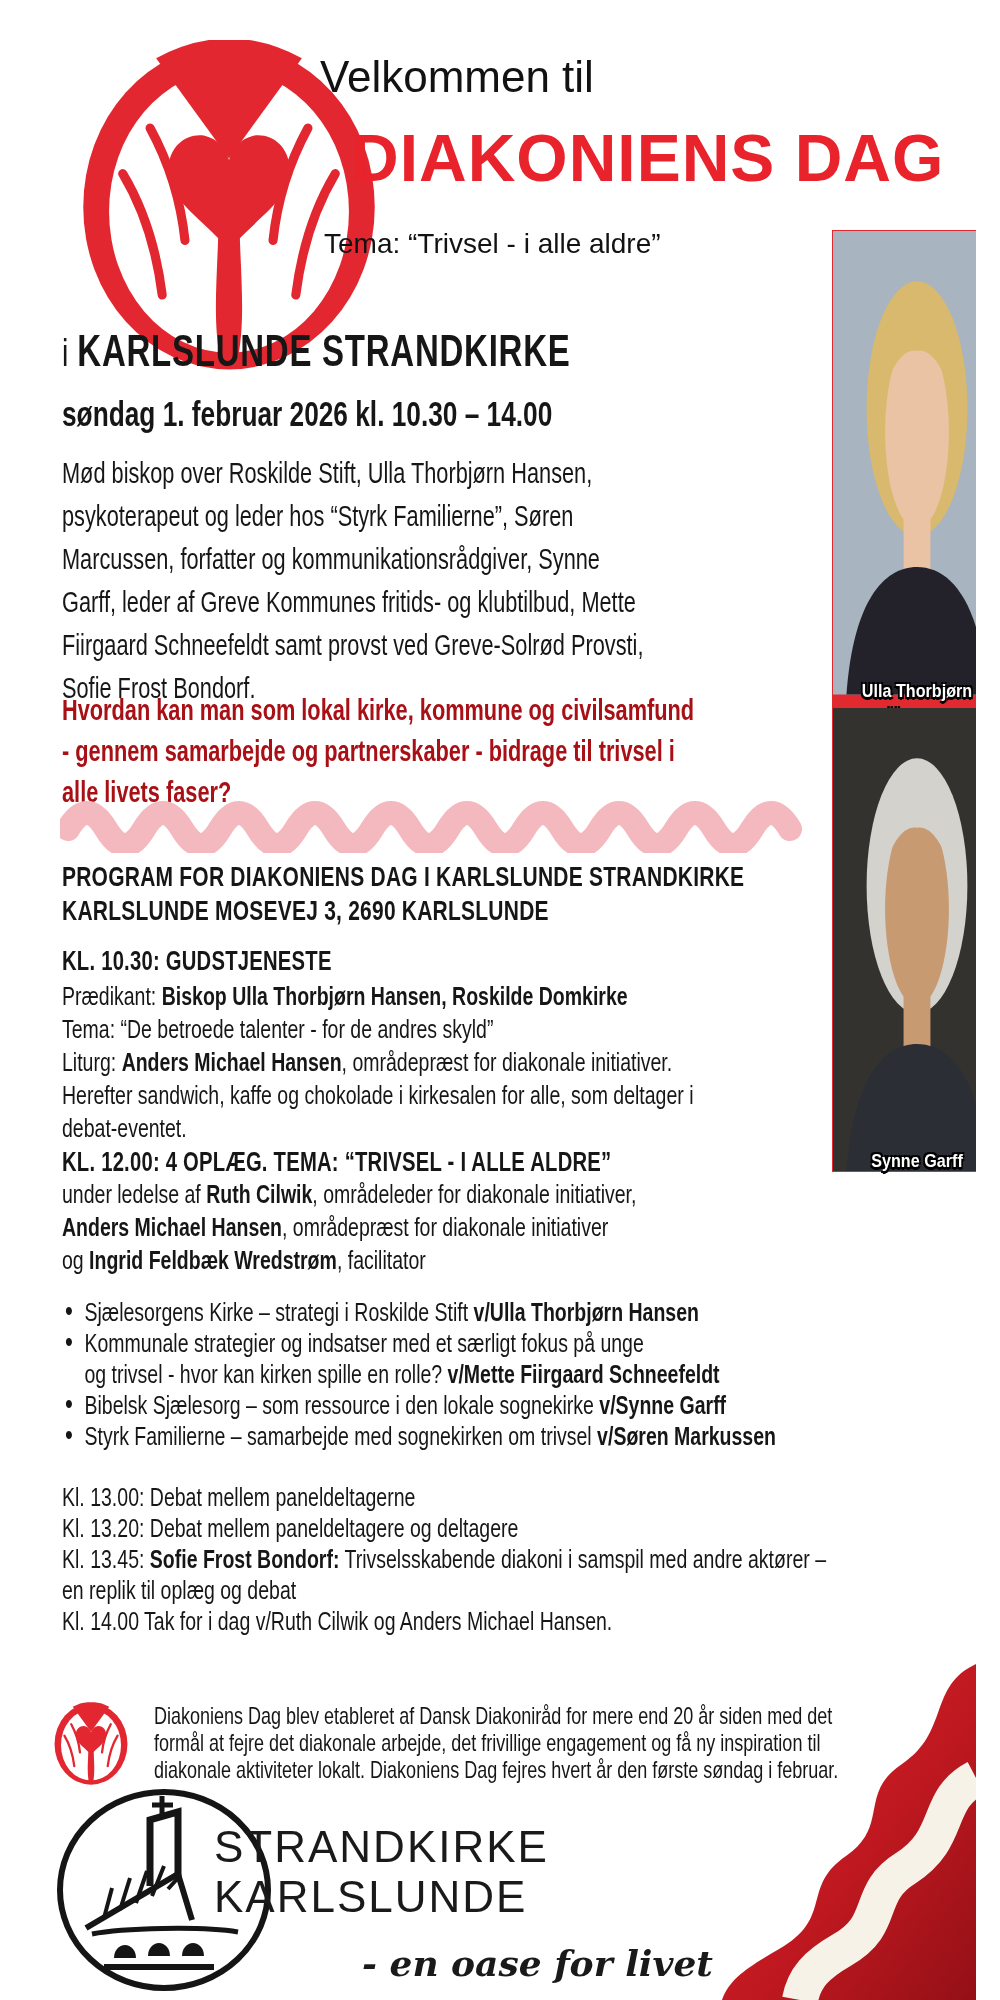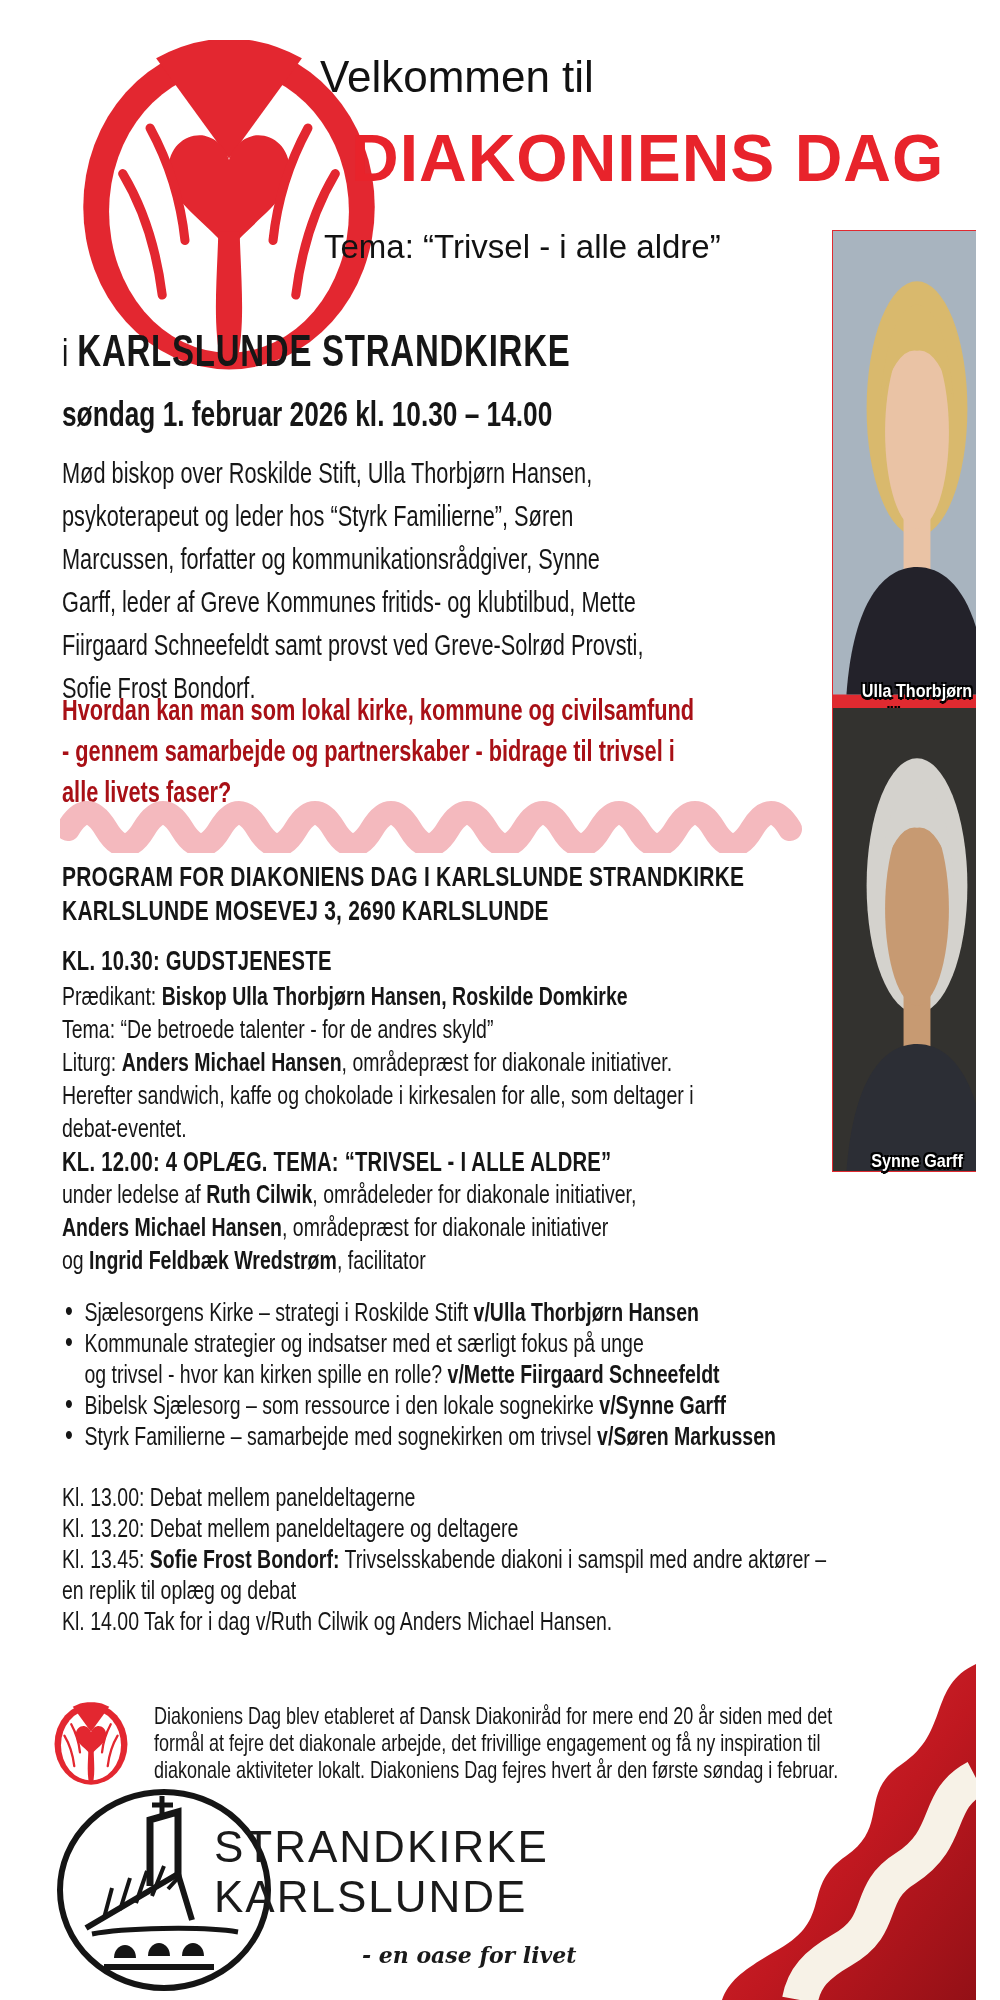--- a/index.html
+++ b/index.html
@@ -6,21 +6,21 @@
   body{font-family:"Liberation Sans",sans-serif;color:#161616;}
   .page{position:relative;width:952px;height:2000px;background:#fff;overflow:hidden;margin:0 auto;}
   .abs{position:absolute;}
   .cx{transform:scaleX(.75);transform-origin:0 0;}
   .pre{white-space:pre-line;}
 
   
   .logo-main{left:52px;top:40px;width:306px;height:334px;}
   .welcome{left:296px;top:52px;font-size:44px;color:#121212;}
   .title{left:300px;top:120px;font-size:66px;font-weight:800;letter-spacing:1px;color:#e8232b;margin-left:27px;}
-  .theme{left:300px;top:228px;font-size:33px;color:#121212;}
+  .theme{left:300px;top:228px;font-size:28px;color:#121212;}
 
   
   .loc{left:38px;top:326px;white-space:nowrap;}
   .loc-i{font-size:38px;font-weight:500;margin-right:12px;}
   .loc-name{font-size:44px;font-weight:800;letter-spacing:1px;}
   .datetime{left:38px;top:394px;font-size:35px;font-weight:700;}
   .intro{left:38px;top:452px;font-size:29px;line-height:43px;width:1000px;}
   .question{left:38px;top:690px;font-size:29px;line-height:41px;font-weight:700;color:#a81016;width:1000px;}
 
   .wave{left:36px;top:795px;}
@@ -47,21 +47,21 @@
   .label{position:absolute;left:50%;bottom:-2px;transform:translateX(-50%) scaleX(.85);
          font-size:19px;line-height:24px;font-weight:700;color:#fff;text-align:center;white-space:pre;
          text-shadow:-2px -2px 0 #000,2px -2px 0 #000,-2px 2px 0 #000,2px 2px 0 #000,0 3px 0 #000;}
   .label.l2{bottom:-32px;}
 
   
   .footer-logo{left:29px;top:1702px;width:76px;height:84px;}
   .footer-about{left:130px;top:1702px;font-size:24px;line-height:27px;width:1150px;}
   .church-logo{left:28px;top:1786px;width:228px;height:206px;}
   .church-name{left:190px;top:1822px;font-size:44px;line-height:50px;letter-spacing:2px;color:#1a1a1a;font-weight:400;}
-  .church-tagline{left:338px;top:1942px;font-size:22px;font-style:italic;font-weight:700;
+  .church-tagline{left:338px;top:1942px;font-size:36px;font-style:italic;font-weight:700;
                   font-family:"DejaVu Serif",serif;color:#1a1a1a;}
   .ribbon{right:0;bottom:0;width:310px;height:342px;}
   .hidden-defs{position:absolute;width:0;height:0;overflow:hidden;}
 </style>
 </head>
 <body>
 
 <svg class="hidden-defs" aria-hidden="true">
   <symbol id="logo-heart" viewBox="0 0 200 220">
     <ellipse cx="100" cy="110" rx="96" ry="107" fill="#e32730"></ellipse>

